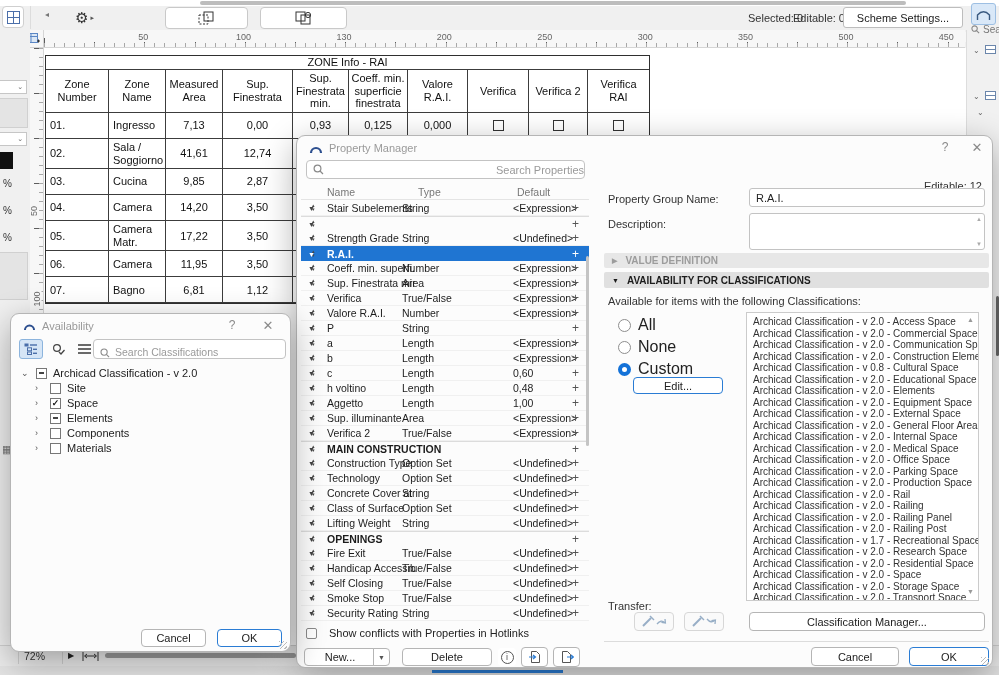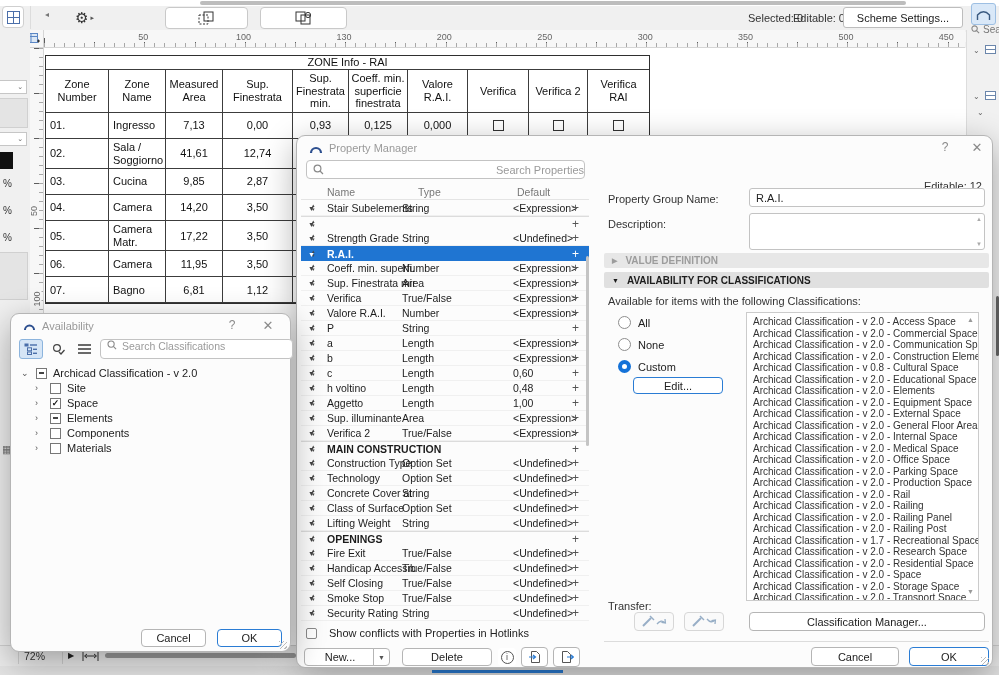--- a/index.html
+++ b/index.html
@@ -97,33 +97,33 @@
   .editable12 { position:absolute; right:10px; top:44px; font-size:11px; color:#333; }
   .rlabel { position:absolute; font-size:11px; color:#333; }
   .field { position:absolute; background:#fff; border:1px solid #c3c3c3; border-radius:3px; font-size:11px; color:#222; display:flex; align-items:center; padding-left:6px; }
   .tarea { position:absolute; background:#fff; border:1px solid #c3c3c3; border-radius:3px; }
   .tarea .up, .tarea .dn { position:absolute; right:2px; font-size:6px; color:#aaa; }
   .tarea .up { top:2px; } .tarea .dn { bottom:2px; }
   .secbar { position:absolute; border-radius:2px; display:flex; align-items:center; gap:8px; padding-left:8px; font-size:10px; font-weight:bold; }
   .secbar.dis { background:#e7e7e7; color:#9c9c9c; }
   .secbar.act { background:#e0e0e0; color:#1c1c1c; }
   .secbar .t { font-size:7px; }
-  .radio-row { position:absolute; display:flex; align-items:center; gap:7px; font-size:11px; color:#222; }
+  .radio-row { position:absolute; display:flex; align-items:center; gap:7px; font-size:16px; color:#222; }
   .radio { width:13px; height:13px; border:1px solid #8e8e8e; border-radius:50%; background:#fff; }
   .radio.on { border:4px solid #1472d8; }
   .clslist { position:absolute; left:449px; top:176px; width:233px; height:289px; background:#fff; border:1px solid #cbcbcb; overflow:hidden; padding:3px 0 0 6px; }
   .clslist div { font-size:10px; color:#333; line-height:11.5px; white-space:nowrap; }
   .cls-up { position:absolute; left:670px; top:180px; font-size:7px; color:#999; }
   .cls-dn { position:absolute; left:670px; top:452px; font-size:7px; color:#999; }
   .divider { position:absolute; height:1px; background:#dcdcdc; }
 
   
   .av-toolbtn { position:absolute; top:25px; width:24px; height:20px; border-radius:3px; display:flex; align-items:center; justify-content:center; color:#444; }
   .av-toolbtn.on { background:#d5e5f6; border:1px solid #8cb4dd; }
-  .av-search { position:absolute; left:82px; top:25px; width:193px; height:20px; background:#fff; border:1px solid #c3c3c3; border-radius:4px; display:flex; align-items:flex-start; gap:5px; padding-left:6px; font-size:10.5px; color:#9a9a9a;margin-left:7px; }
+  .av-search { position:absolute; left:82px; top:25px; width:193px; height:20px; background:#fff; border:1px solid #c3c3c3; border-radius:4px; display:flex; align-items:flex-end; gap:5px; padding-left:6px; font-size:10.5px; color:#9a9a9a; }
   .trow { position:absolute; display:flex; align-items:center; gap:6px; font-size:11px; color:#222; height:14px; }
   .chev { font-size:9px; color:#555; width:9px; }
   .chev.r { font-size:9px; }
   .tcb { width:11px; height:11px; border:1px solid #777; background:#fff; display:inline-flex; align-items:center; justify-content:center; flex:none; }
   .tcb.checked::after { content:"✓"; font-size:9px; font-weight:bold; color:#111; }
   .tcb.partial::after { content:""; width:5px; height:2px; background:#444; }
 
   
   .statusbar { position:absolute; left:0; top:645px; width:999px; height:21px; background:#ececec; border-top:1px solid #d2d2d2; }
   .zoompct { position:absolute; left:24px; top:4px; font-size:10.5px; color:#333; }

